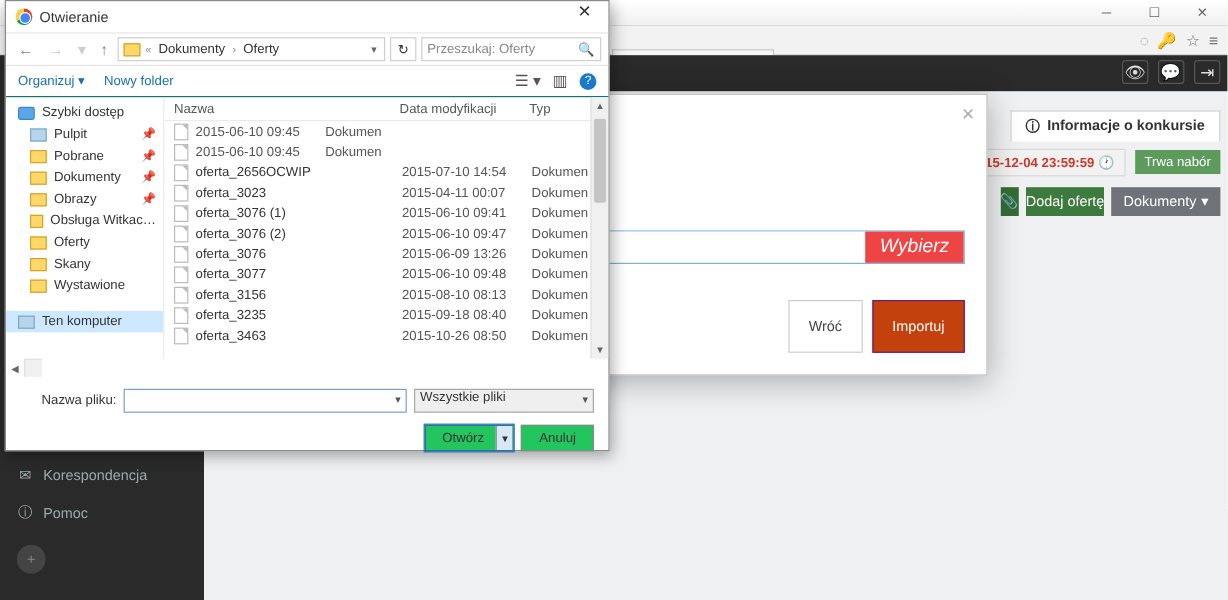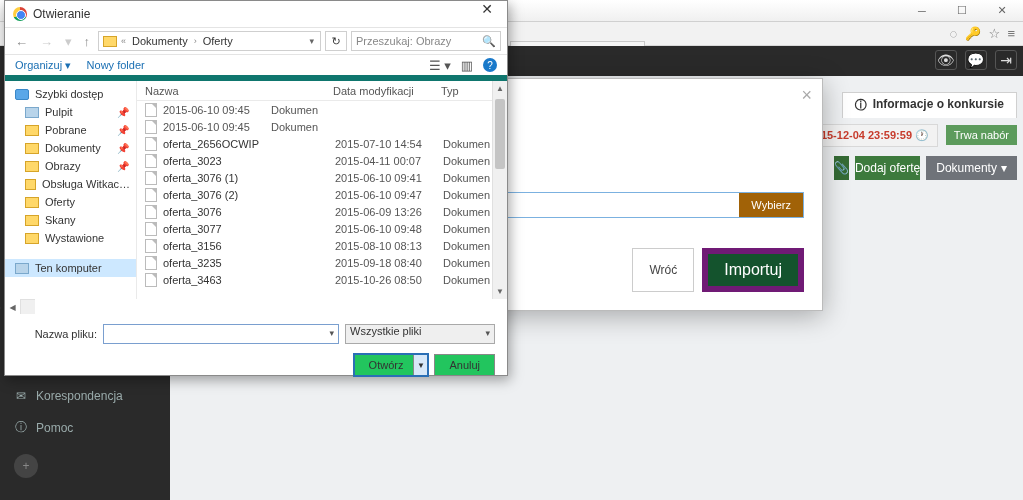--- a/index.html
+++ b/index.html
@@ -37,43 +37,43 @@
   .btn-green.dark { background:#356b35;}
   .btn-grey { background:#6f7379; color:#fff; font-size:12px; padding:5px 10px; border:none; display:flex; align-items:center; gap:4px;}
 
   
   .modal { position:absolute; top:78px; left:190px; right:200px; background:#fff; border:1px solid #bbb; box-shadow:0 5px 25px rgba(0,0,0,.3); z-index:10;}
   .modal-header { padding:14px 18px 8px; font-size:18px; color:#555; position:relative;}
   .modal-close { position:absolute; right:10px; top:6px; color:#aaa; font-size:18px; cursor:pointer;}
   .modal-body { padding:10px 18px 18px;}
   .file-input-row { display:flex; border:1px solid #7bb1e0; }
   .file-name { flex:1; height:24px; background:#fff;}
-  .file-browse { background:#a16207; color:#fff; font-size:11px; padding:4px 12px; border:none;}
+  .file-browse { background:#ef4444; color:#fff; font-size:16px; padding:4px 12px; border:none;font-style:italic;}
   .modal-footer { padding:12px 18px 18px; display:flex; justify-content:flex-end; gap:8px;}
   .btn-default { background:#fff; border:1px solid #ccc; color:#444; font-size:12px; padding:14px 16px;}
-  .btn-primary { background:#14532d; border:6px solid #701a75; color:#fff; font-size:16px; padding:5px 16px;}
+  .btn-primary { background:#c2410c; border:1px solid #701a75; color:#fff; font-size:12px; padding:5px 16px;}
 
   
   .file-dialog { position:absolute; top:0; left:4px; width:504px; height:376px; background:#fff; border:1px solid #8a8a8a; box-shadow:2px 4px 12px rgba(0,0,0,.35); z-index:100; font-size:12px; color:#333;}
   .fd-title { height:26px; display:flex; justify-content:space-between; padding:0 8px; }
   .fd-title .t-left { display:flex; align-items:center; gap:6px;}
   .fd-title .chrome-icon { width:14px; height:14px; border-radius:50%; background:conic-gradient(#db4437 0 120deg,#0f9d58 120deg 240deg,#ffcd40 240deg 360deg); position:relative;}
   .fd-title .chrome-icon::after{content:"";position:absolute;top:3px;left:3px;width:8px;height:8px;border-radius:50%;background:#4285f4;border:1px solid #fff;}
   .fd-close { font-size:14px; color:#333; padding:0 6px; cursor:pointer;}
   .fd-nav { height:28px; border-top:1px solid #e4e4e4; border-bottom:1px solid #e4e4e4; display:flex; align-items:center; padding:0 6px; gap:4px;}
   .nav-arrow { color:#888; font-size:13px; padding:0 4px;}
   .nav-arrow.disabled { color:#ccc;}
   .addr { flex:1; display:flex; align-items:center; border:1px solid #cfcfcf; height:20px; background:#fff; padding:0 2px; gap:2px;}
   .addr .folder-icon { width:14px; height:11px; background:#ffd869; border:1px solid #d6a429; margin:0 2px;}
   .crumb { padding:0 4px; font-size:11px;}
   .crumb-sep { color:#888; font-size:9px;}
   .addr-drop { color:#666; font-size:9px; padding:0 4px;}
   .addr-refresh { border:1px solid #cfcfcf; width:22px; height:20px; display:flex; align-items:center; justify-content:center; font-size:11px;}
   .search { border:1px solid #cfcfcf; height:20px; width:150px; display:flex; align-items:center; padding:0 4px; color:#888; font-size:11px; justify-content:space-between;}
-  .fd-toolbar { height:26px; display:flex; align-items:center; justify-content:space-between; padding:0 10px; border-bottom:6px solid #0f766e;}
+  .fd-toolbar { height:26px; display:flex; align-items:center; justify-content:space-between; padding:0 10px; border-bottom:1px solid #0f766e;}
   .tb-left { display:flex; gap:16px;}
   .tb-link { color:#1a6fb3; font-size:11px; display:flex; align-items:center; gap:3px;}
   .tb-right { display:flex; gap:10px; align-items:center; color:#555;}
   .tb-right .view-icon { font-size:13px;}
   .tb-right .help { width:14px; height:14px; border-radius:50%; background:#1979ca; color:#fff; font-size:10px; display:flex; align-items:center; justify-content:center;}
 
   .fd-body { display:flex; height:218px;justify-content:center;}
   .fd-tree { width:132px; border-right:1px solid #eaeaea; overflow:hidden; padding:4px 0;}
   .tree-item { padding:3px 6px 3px 20px; display:flex; align-items:center; gap:6px; font-size:11px; white-space:nowrap;}
   .tree-item.h { font-weight:normal; padding-left:10px;}
@@ -227,21 +227,21 @@
       <span class="folder-icon"></span>
       <span class="crumb-sep">«</span>
       <span class="crumb">Dokumenty</span>
       <span class="crumb-sep">›</span>
       <span class="crumb">Oferty</span>
       <span style="flex:1"></span>
       <span class="addr-drop">▾</span>
     </div>
     <div class="addr-refresh">↻</div>
     <div class="search">
-      <span>Przeszukaj: Obrazy</span>
+      <span>Przeszukaj: Oferty</span>
       <span>🔍</span>
     </div>
   </div>
   <div class="fd-toolbar">
     <div class="tb-left">
       <span class="tb-link">
         <span>Organizuj</span>
         <span>▾</span>
       </span>
       <span class="tb-link">Nowy folder</span>

